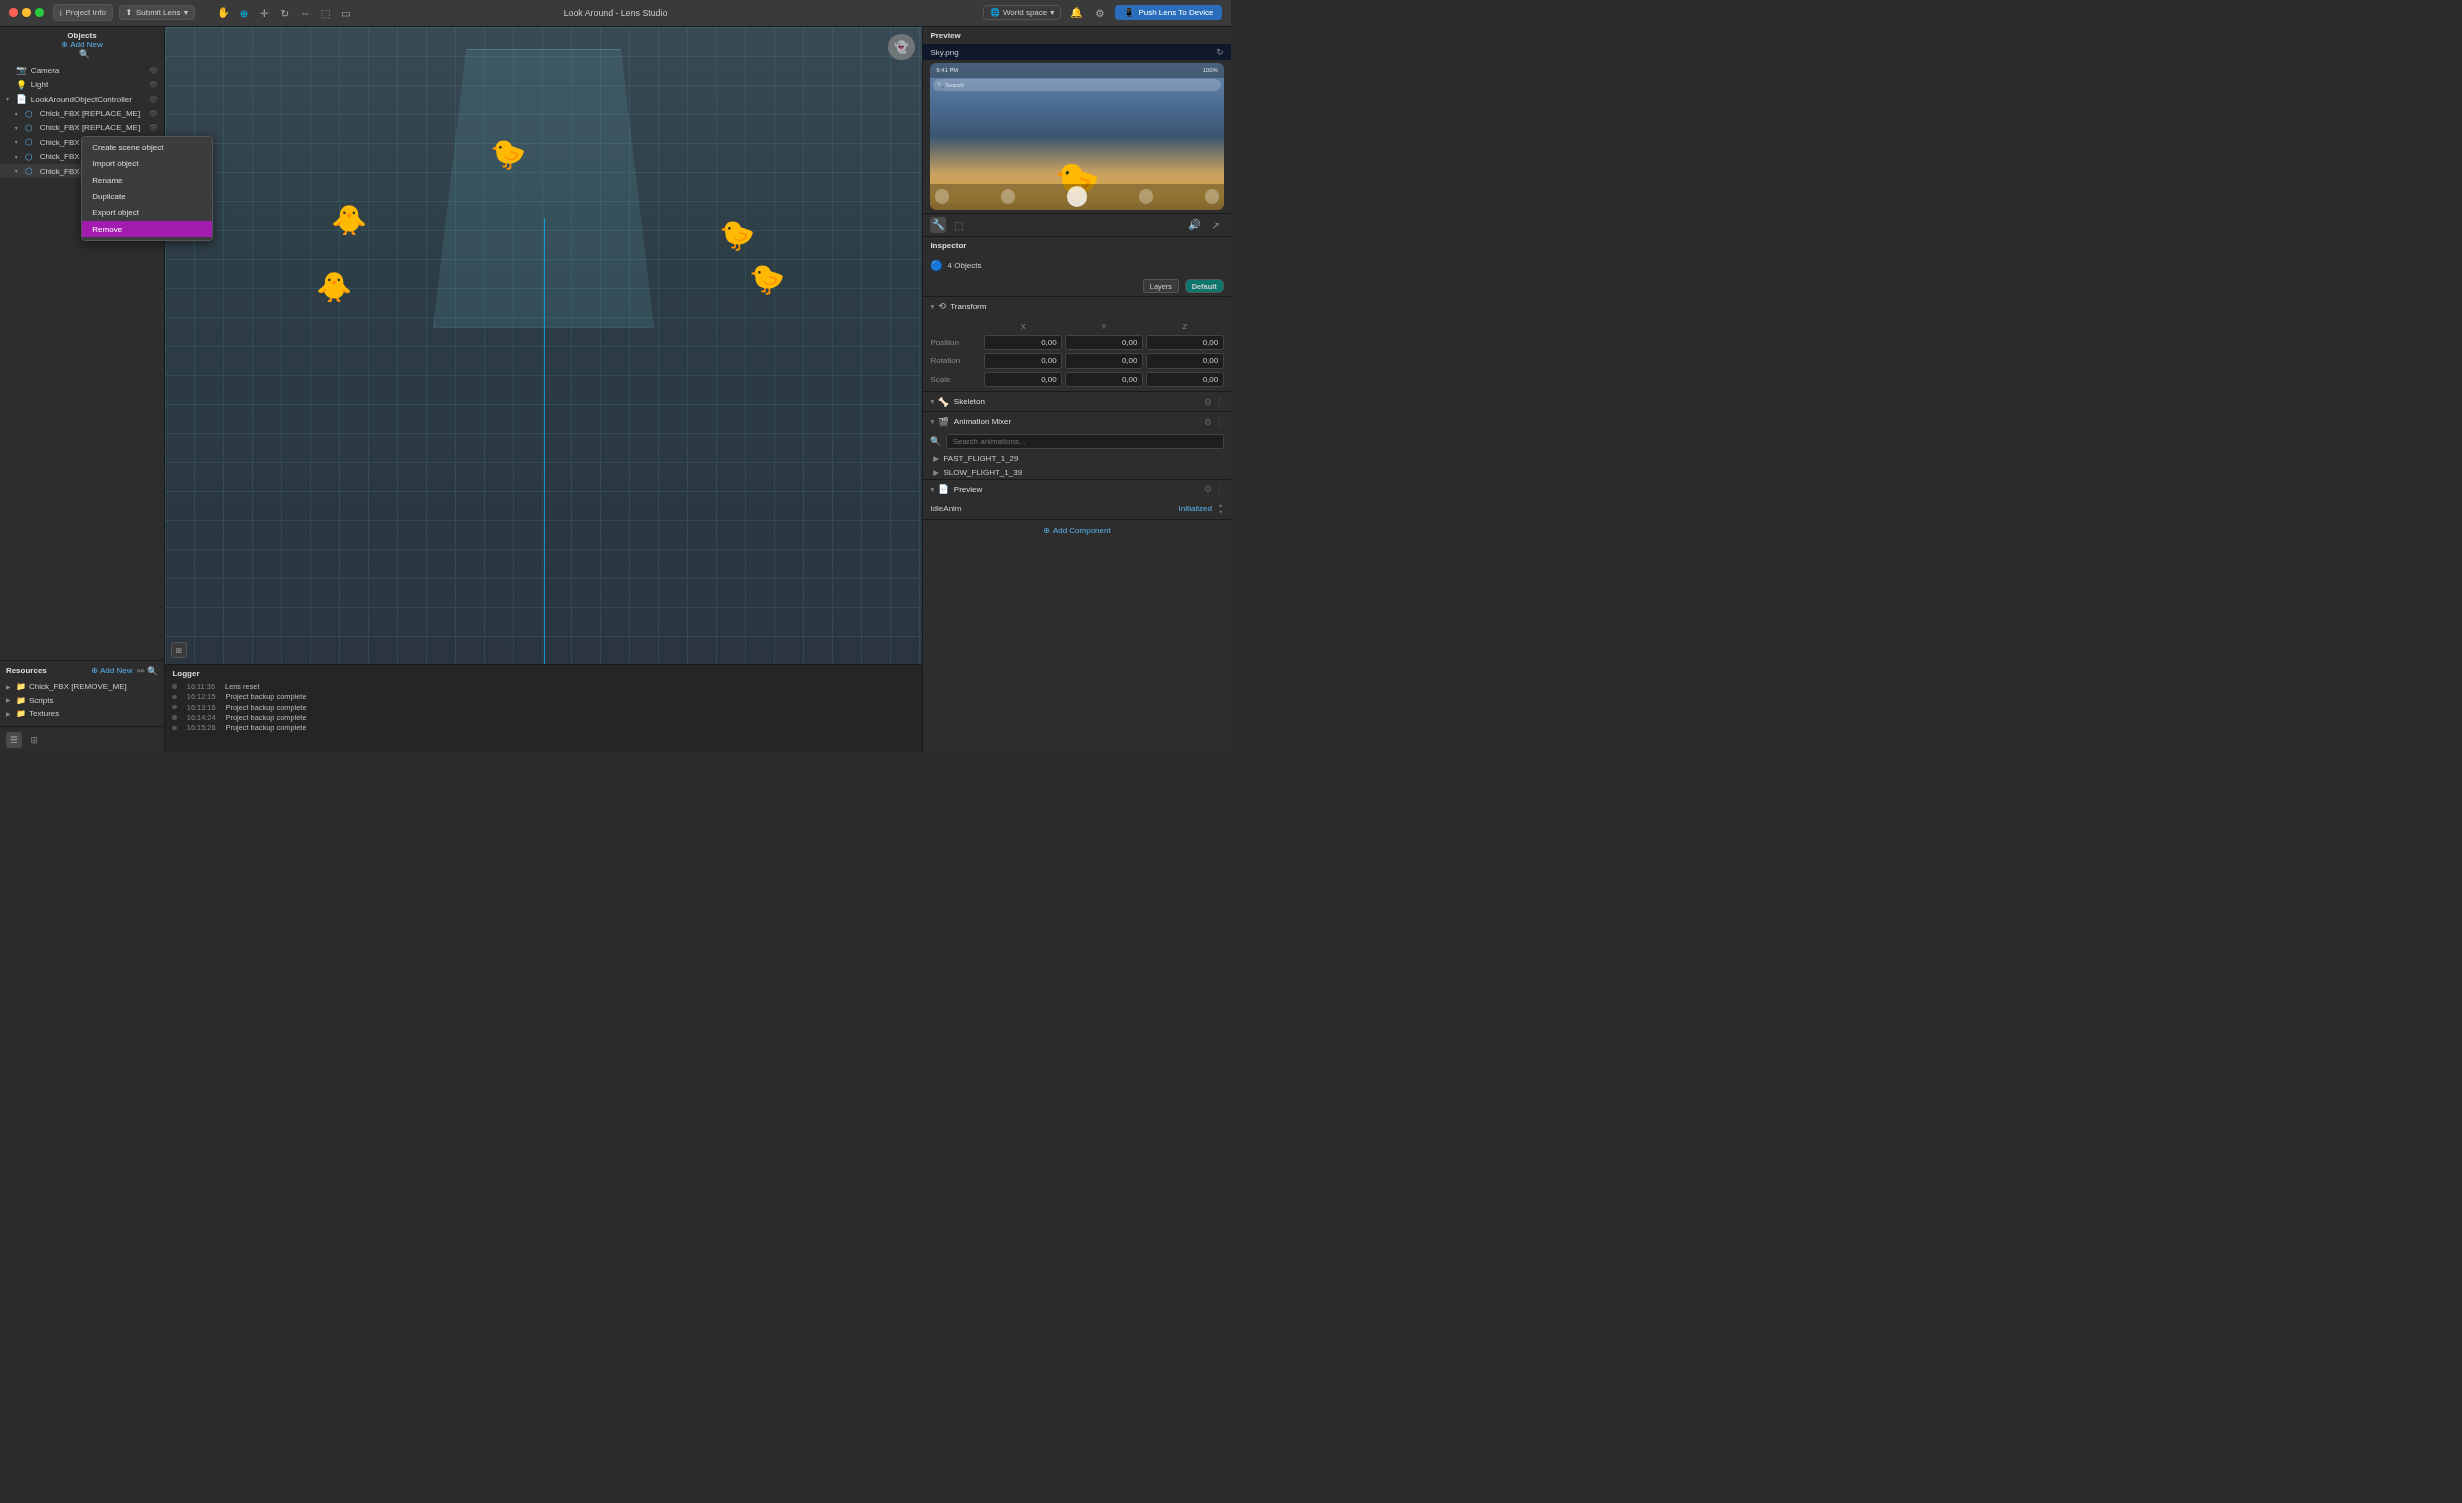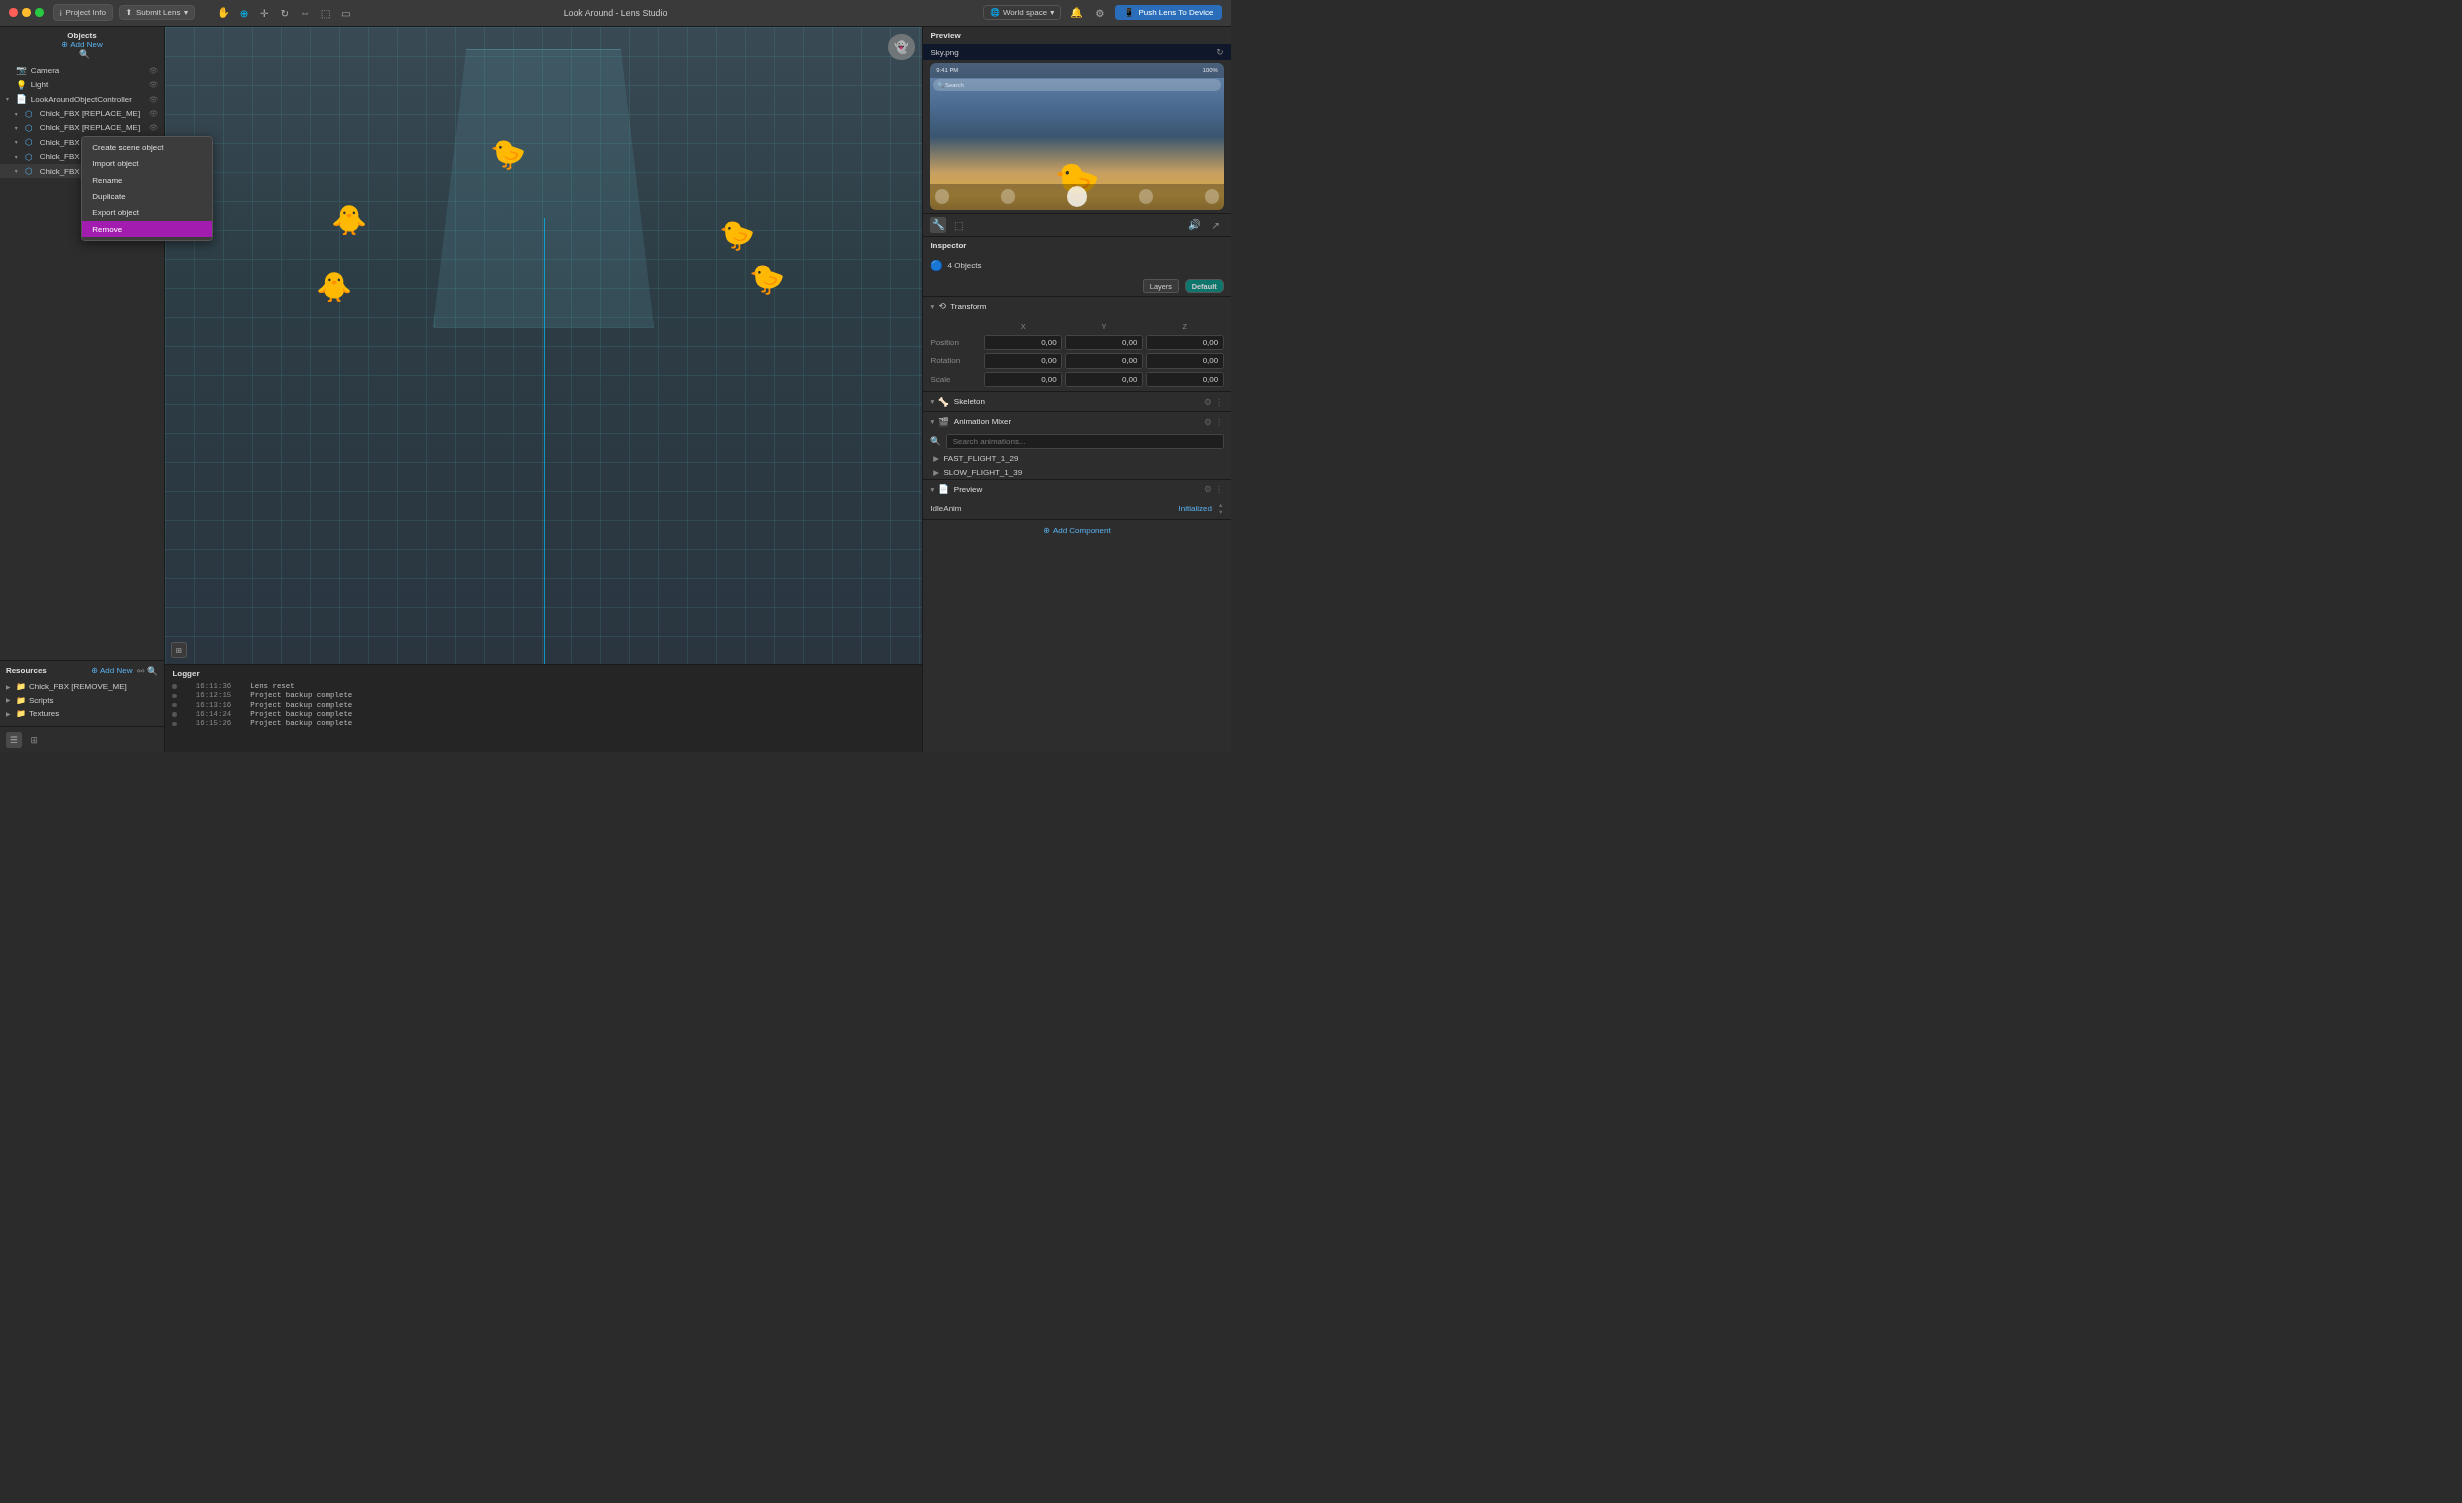--- a/index.html
+++ b/index.html
@@ -146,21 +146,21 @@
     
     
     .chick { position: absolute; font-size: 29px; }
 
     .viewport-tools { position: absolute; bottom: 5.9px; left: 5.9px; display: flex; gap: 2.9px; }
     .vp-tool-btn { width: 16px; height: 16px; background: #3a3a3a; border: 0.7px solid #555; border-radius: 2.2px; display: flex; align-items: center; justify-content: center; color: #aaa; font-size: 7.4px; cursor: pointer; }
 
     
     #logger { height: 88px; background: #252525; border-top: 0.7px solid #1a1a1a; padding: 4.4px 7.4px; overflow-y: auto; }
     .logger-title { font-weight: 600; color: #ddd; font-size: 8px; margin-bottom: 2.9px; }
-    .log-entry { display: flex; gap: 19px; padding: 0.7px 0; font-size: 7.4px; font-family: Liberation Mono, monospace; }
+    .log-entry { display: flex; gap: 10px; padding: 0.7px 0; font-size: 7.4px; }
     .log-time { color: #888; }
     .log-dot { width: 4.4px; height: 4.4px; border-radius: 50%; background: #555; margin-top: 2.2px; flex-shrink: 0; }
     .log-msg { color: #bbb; }
 
     
     #right-panel { width: 309px; background: #2d2d2d; border-left: 0.7px solid #1a1a1a; display: flex; flex-direction: column; }
     
     
     #preview-section { border-bottom: 0.7px solid #1a1a1a; }
     .preview-header { display: flex; align-items: center; padding: 4.4px 7.4px; }

